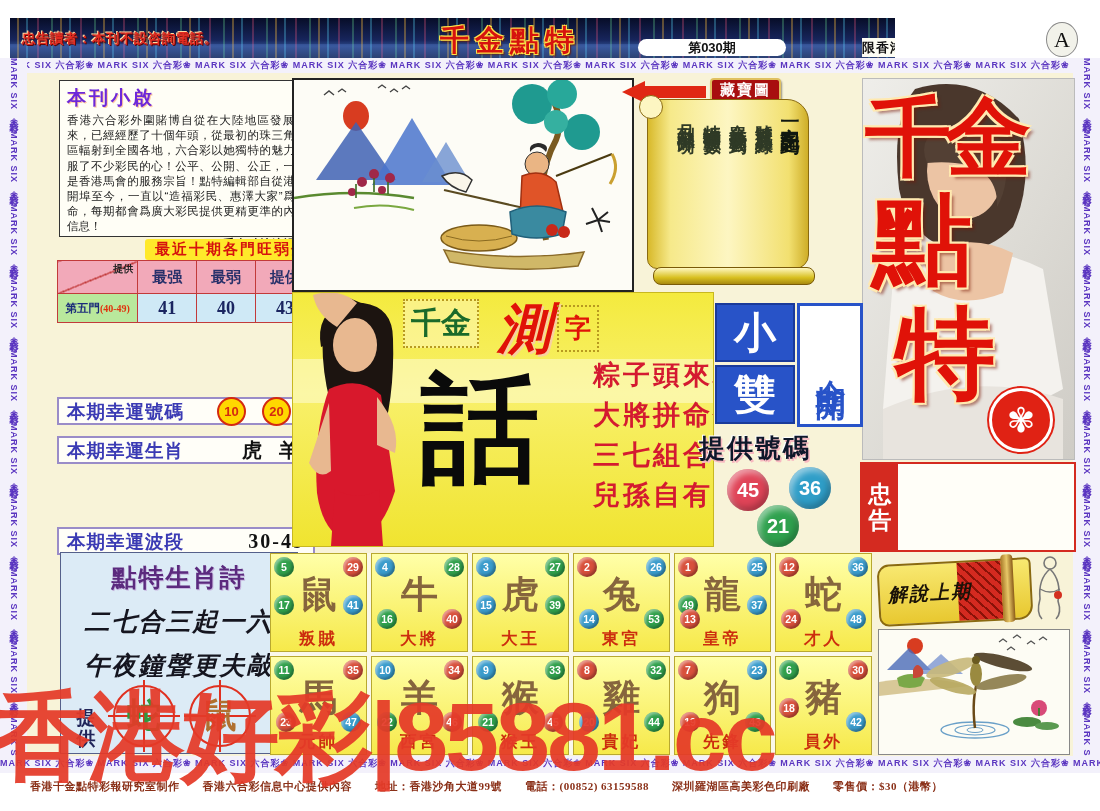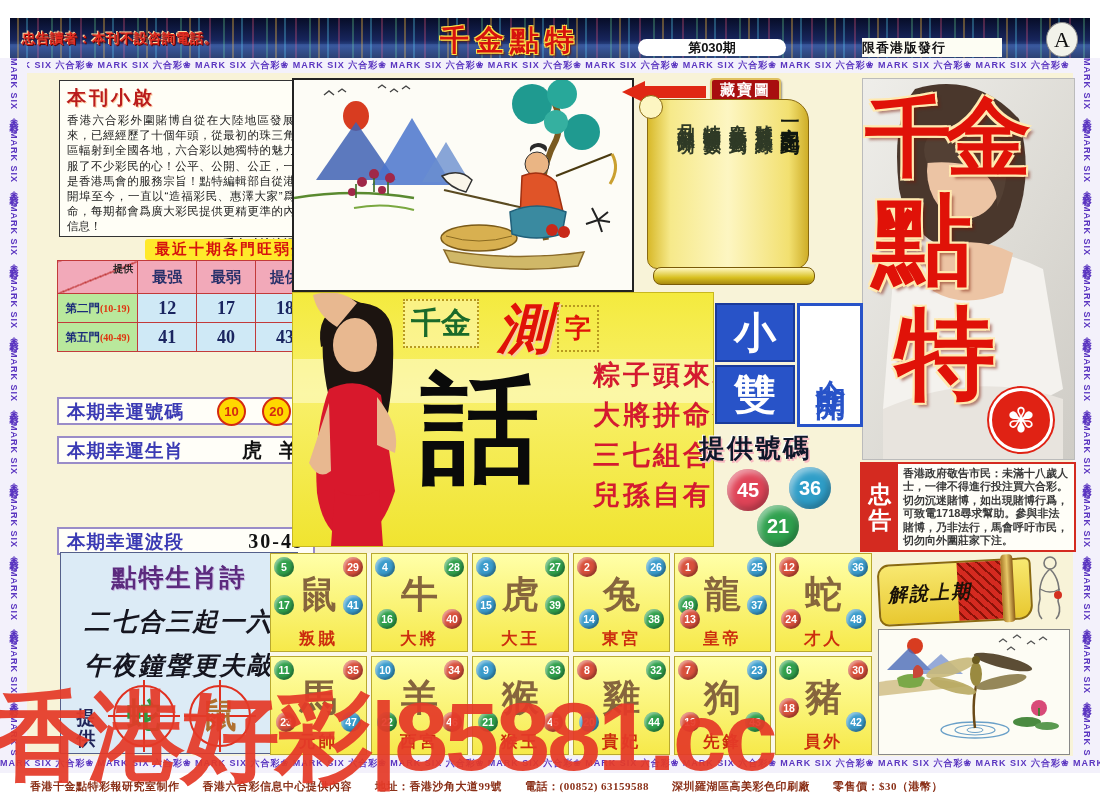--- a/index.html
+++ b/index.html
@@ -1,21 +1,21 @@
 <!DOCTYPE html>
 <html><head>
 <meta charset="utf-8">
 <style>
   html,body{margin:0;padding:0;background:#fff;}
   #page{position:relative;width:1100px;height:811px;background:#fff;overflow:hidden;
         font-family:"Liberation Sans",sans-serif;}
 
   
-  #banner{position:absolute;left:10px;top:18px;width:1080px;height:40px;
-    background:linear-gradient(#070d28 0%,#17255c 55%,#2c4a8a 70%,#1b2c55 100%);overflow:hidden;}
+  #banner{position:absolute;left:10px;top:18px;width:870px;height:40px;
+    background:linear-gradient(#070d28 0%,#17255c 55%,#2c4a8a 70%,#1b2c55 100%);overflow:hidden;padding-left:15px;}
   #banner .streaks{position:absolute;inset:0;
     background:repeating-linear-gradient(90deg,transparent 0 7px,rgba(255,190,60,.35) 7px 9px,
       transparent 9px 16px,rgba(90,220,255,.3) 16px 18px,transparent 18px 27px,
       rgba(255,90,130,.28) 27px 29px,transparent 29px 41px,rgba(120,255,160,.25) 41px 43px);}
   #banner .reflect{position:absolute;left:0;right:0;bottom:0;height:14px;background:rgba(120,160,255,.18);}
   .notice{position:absolute;left:12px;top:12px;color:#e42b20;font-weight:bold;font-size:13.5px;
     text-shadow:1px 1px 0 #5a0a0a,-1px -1px 0 #ffd9a0;letter-spacing:.5px;}
   .main-title{position:absolute;left:430px;top:3px;font-size:29px;font-weight:900;color:#d6130e;
     font-family:"Liberation Serif",serif;letter-spacing:6px;
     text-shadow:1px 1px 0 #ffe34a,-1px -1px 0 #ffe34a,1px -1px 0 #ffe34a,-1px 1px 0 #ffe34a,2px 2px 2px #6a1a00;}
@@ -35,21 +35,21 @@
   #strip-bottom{left:0;top:756px;width:1100px;height:17px;}
   #strip-left{left:0;top:58px;width:27px;height:698px;writing-mode:vertical-rl;line-height:27px;}
   #strip-right{left:1073px;top:58px;width:27px;height:698px;writing-mode:vertical-rl;line-height:27px;}
 
   
   #mat{position:absolute;left:27px;top:73px;width:1046px;height:683px;background:#f8f3d8;}
 
   
   .box{position:absolute;background:#fffef6;border:1.5px solid #333;}
   #intro{left:32px;top:7px;width:256px;height:157px;padding:4px 7px;box-sizing:border-box;}
-  #intro .t{color:#b91c1c;font-weight:900;font-size:19px;letter-spacing:3px;
+  #intro .t{color:#6d28d9;font-weight:900;font-size:19px;letter-spacing:3px;
     text-shadow:1px 1px 0 #ffc9a0;}
   #intro .p{font-size:11.5px;line-height:15.2px;color:#222;text-align:justify;margin-top:2px;
     font-family:"Liberation Sans",sans-serif;}
   #intro .sig{text-align:right;font-size:12px;font-weight:bold;font-family:"Liberation Serif",serif;
     color:#111;margin-top:1px;}
 
   #ana-title{position:absolute;left:118px;top:166px;background:#ffe92a;color:#d6130e;
     font-weight:900;font-size:15px;padding:1px 10px;border-radius:3px;
     font-family:"Liberation Serif",serif;letter-spacing:2px;}
   #ana{position:absolute;left:30px;top:187px;width:258px;border-collapse:collapse;}
@@ -251,26 +251,20 @@
     <div id="ana-title">最近十期各門旺弱分析</div>
     <table id="ana">
         <tbody id="ana-body">
           <tr>
             <td class="corner">
               <span>提供</span>
             </td>
             <td class="colh">最强</td>
             <td class="colh">最弱</td>
             <td class="colh">提供</td>
-          </tr>
-          <tr>
-            <td class="rowh">第二門<em>(10-19)</em></td>
-            <td class="val">12</td>
-            <td class="val">17</td>
-            <td class="val">18</td>
           </tr>
           <tr>
             <td class="rowh">第五門<em>(40-49)</em></td>
             <td class="val">41</td>
             <td class="val">40</td>
             <td class="val">43</td>
           </tr>
         </tbody>
       </table>
 
@@ -411,21 +405,20 @@
     <div id="provide-label">提供號碼</div>
     <div class="pball" id="pball1">45</div>
     <div class="pball" id="pball2">36</div>
     <div class="pball" id="pball3">21</div>
 
     <div id="warning">
       <div class="tag" id="warn-tag">
           <span>忠</span>
           <span>告</span>
         </div>
-      <div class="wtxt">香港政府敬告市民：未滿十八歲人士，一律不得進行投注買六合彩。切勿沉迷賭博，如出現賭博行爲，可致電1718尋求幫助。參與非法賭博，乃非法行，馬會呼吁市民，切勿向外圍莊家下注。</div>
     </div>
 
     <div id="grid">
         <div class="cell">
           <span class="ball tl" style="background:#30a04c">5</span>
           <span class="ball tr" style="background:#d8503c">29</span>
           <span class="ball ml" style="background:#30a04c">17</span>
           <span class="ball mr" style="background:#3a9ccc">41</span>
           <span class="animal">鼠</span>
           <span class="ctitle">叛賊</span>
@@ -443,21 +436,21 @@
           <span class="ball tr" style="background:#30a04c">27</span>
           <span class="ball ml" style="background:#3a9ccc">15</span>
           <span class="ball mr" style="background:#30a04c">39</span>
           <span class="animal">虎</span>
           <span class="ctitle">大王</span>
         </div>
         <div class="cell">
           <span class="ball tl" style="background:#d8503c">2</span>
           <span class="ball tr" style="background:#3a9ccc">26</span>
           <span class="ball bl" style="background:#3a9ccc">14</span>
-          <span class="ball br" style="background:#30a04c">38</span>
+          <span class="ball br" style="background:#30a04c">53</span>
           <span class="animal">兔</span>
           <span class="ctitle">東宮</span>
         </div>
         <div class="cell">
           <span class="ball tl" style="background:#d8503c">1</span>
           <span class="ball tr" style="background:#3a9ccc">25</span>
           <span class="ball ml" style="background:#30a04c">49</span>
           <span class="ball bl" style="background:#d8503c">13</span>
           <span class="ball mr" style="background:#3a9ccc">37</span>
           <span class="animal">龍</span>

